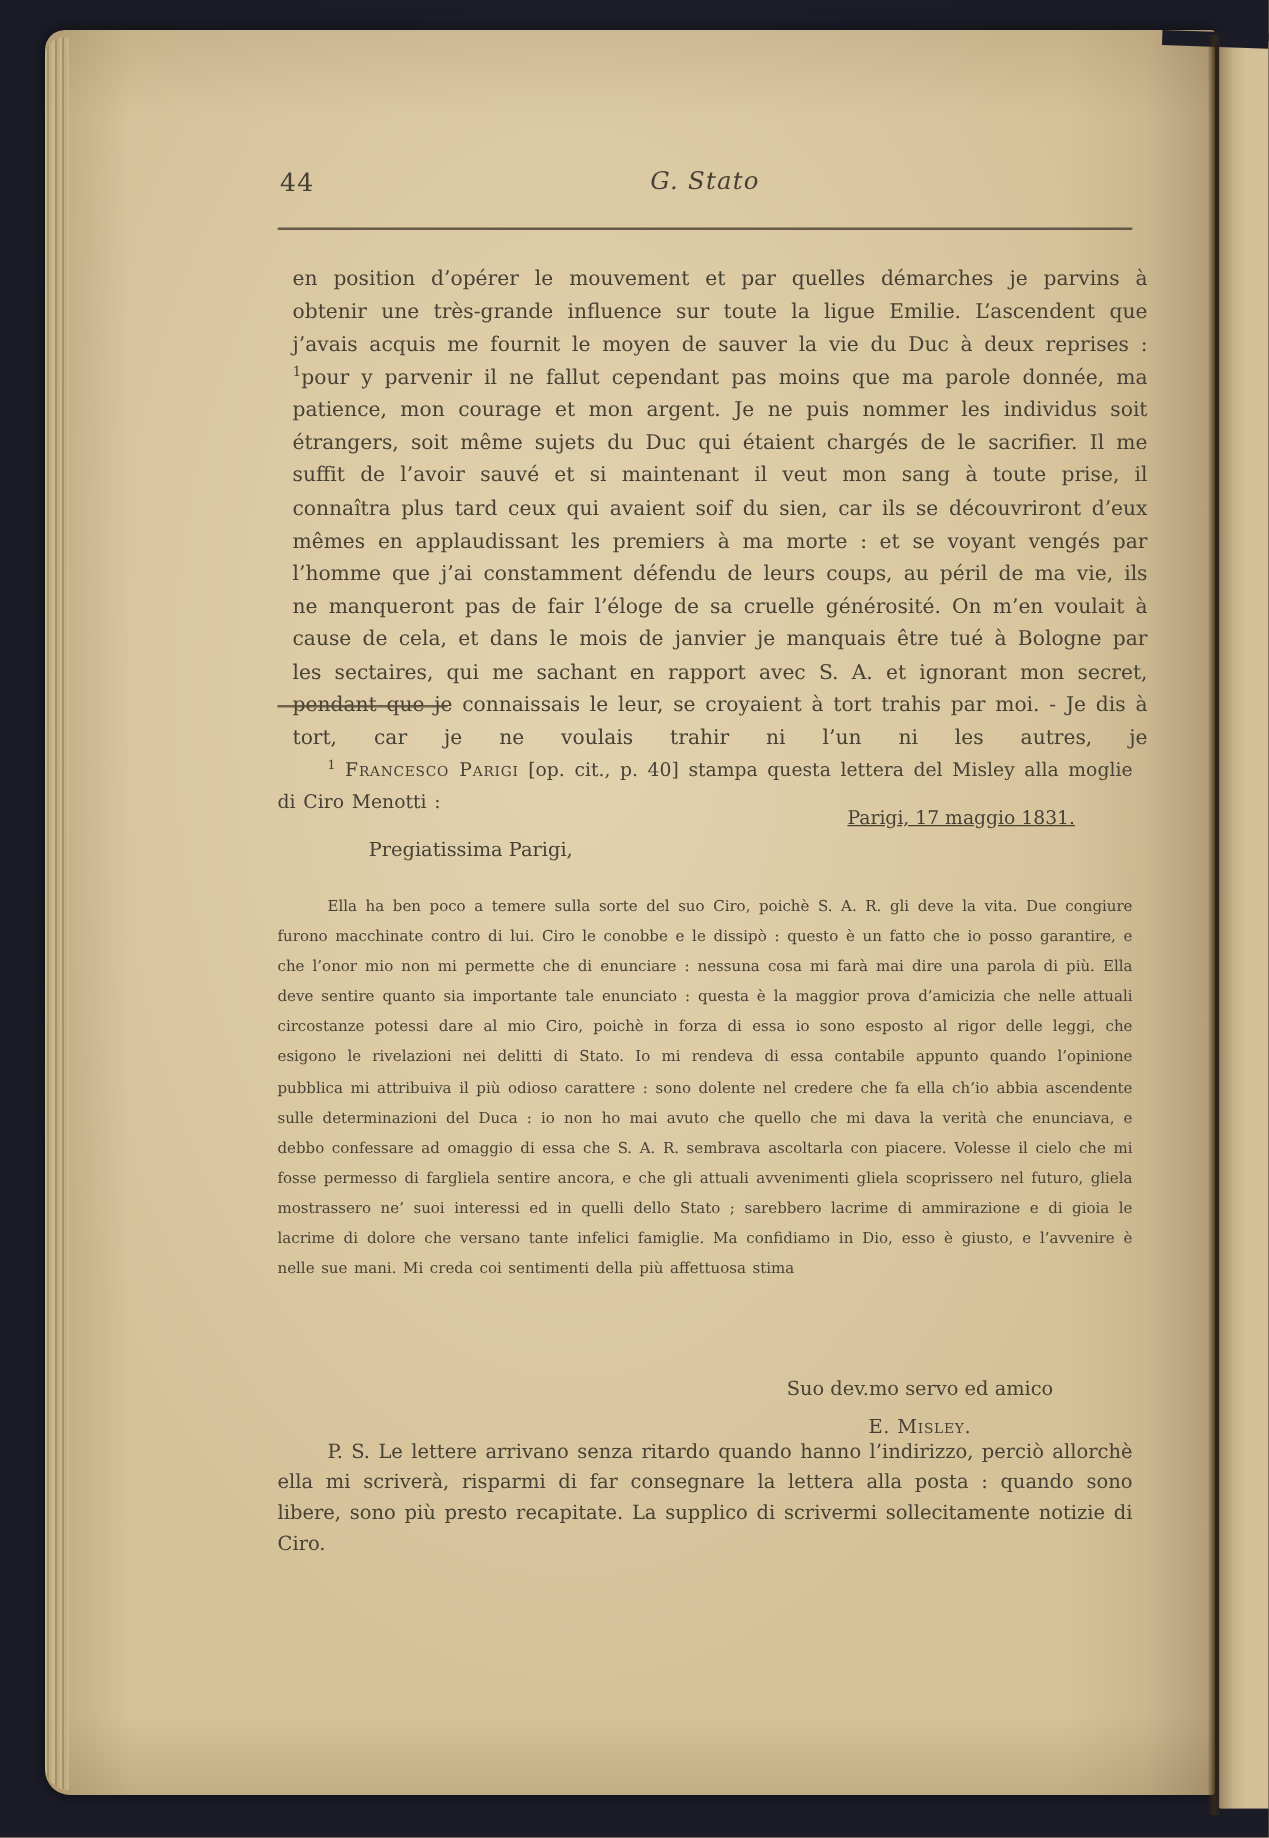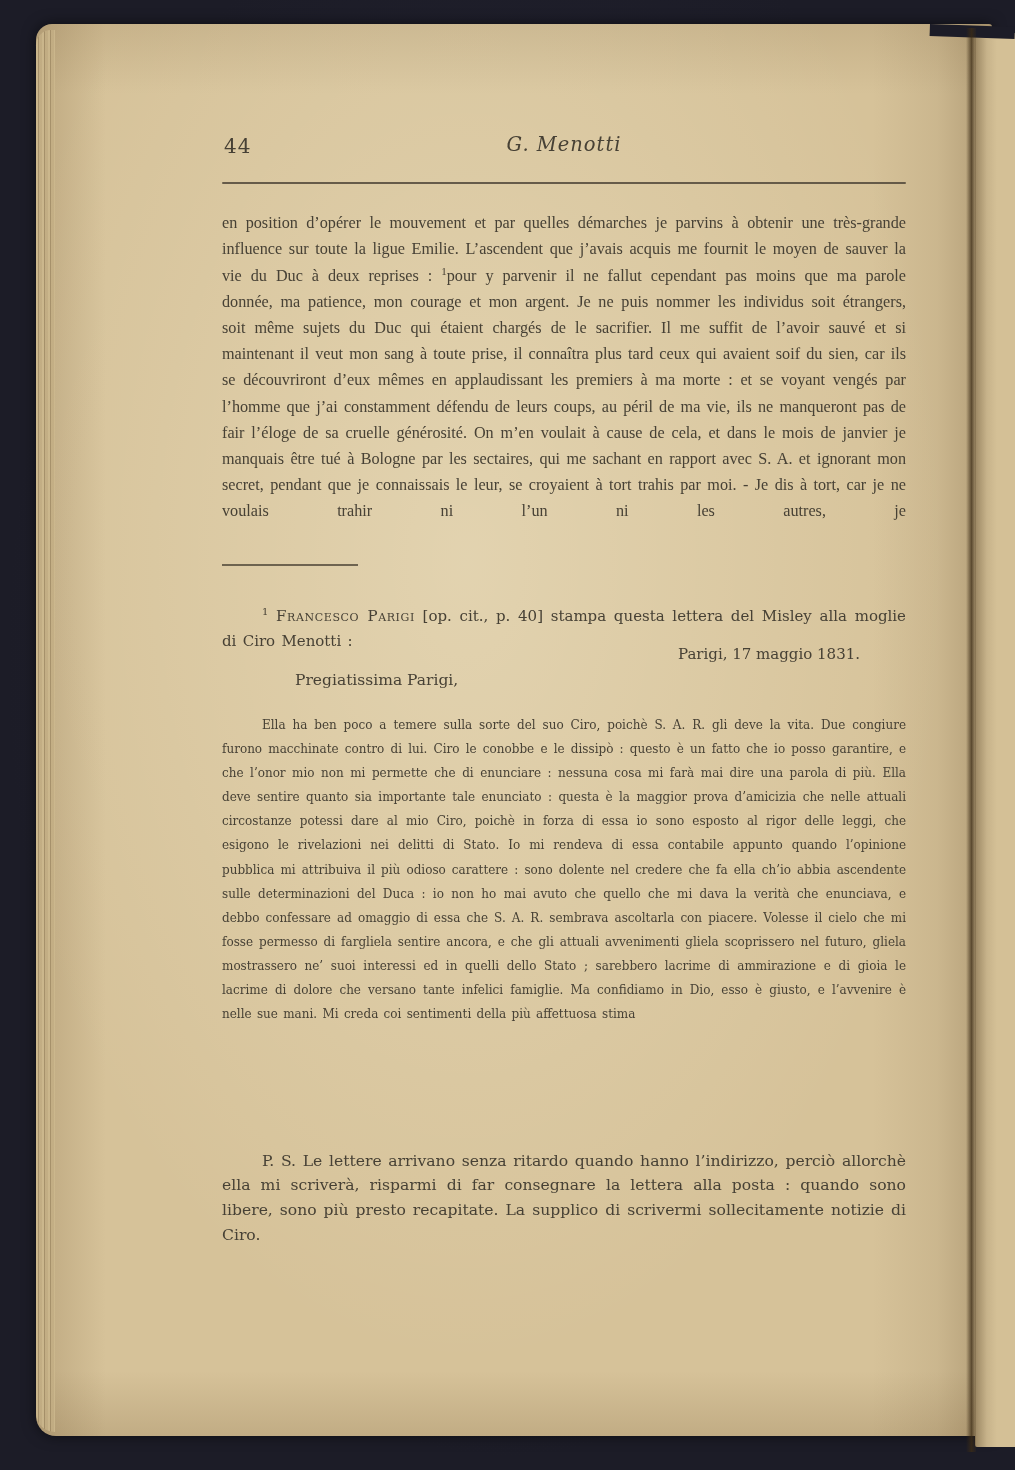--- a/index.html
+++ b/index.html
@@ -14,21 +14,20 @@
     position:absolute;left:36px;top:24px;width:936px;height:1412px;
     border-radius:16px 3px 3px 20px;
     background:
       radial-gradient(ellipse at 45% 38%, rgba(255,250,228,0.30), rgba(0,0,0,0) 65%),
       linear-gradient(to right, rgba(125,100,62,0.28) 0px, rgba(125,100,62,0) 70px),
       linear-gradient(to left, rgba(105,82,48,0.34) 0px, rgba(105,82,48,0.10) 55px, rgba(105,82,48,0) 120px),
       linear-gradient(to bottom, rgba(120,95,58,0.16) 0px, rgba(120,95,58,0) 70px),
       linear-gradient(to top, rgba(120,95,58,0.22) 0px, rgba(120,95,58,0) 65px),
       #d6c299;
     box-shadow:0 0 14px rgba(0,0,0,0.55);
-    padding-left:20px;
   }
   .edge-stack{
     position:absolute;left:0;top:6px;bottom:4px;width:19px;
     border-radius:16px 0 0 20px;
     background:repeating-linear-gradient(to right,
       #cdb98e 0px,#cdb98e 2px,#a18c66 2px,#3.5px,#c3ae84 3.5px,#c3ae84 6px);
     background:repeating-linear-gradient(to right,
       #cdb98e 0px,#cdb98e 2px,#a18c66 2px,#a18c66 3.5px,#c3ae84 3.5px,#c3ae84 6px);
     opacity:.85;
   }
@@ -47,61 +46,65 @@
     position:absolute;left:930px;top:24px;width:85px;height:12px;
     background:#1c1c27;
     transform:rotate(2deg);transform-origin:left top;
   }
   .text-col{position:absolute;left:186px;top:0;width:684px;height:100%;color:#474135;}
   .pgnum{position:absolute;top:110px;left:2px;font-size:20px;letter-spacing:1px;}
   .running-title{position:absolute;top:109px;left:0;width:100%;text-align:center;
     font-style:italic;font-size:19.5px;letter-spacing:1px;}
   .header-rule{position:absolute;top:158px;left:0;width:684px;height:2px;
     background:#51483a;border-radius:1px;opacity:.85;}
-  .main-para{position:absolute;top:170px;left:0;width:684px;
+  .main-para{position:absolute;top:170px;left:12px;width:684px;
     font-size:16.2px;line-height:26.2px;text-align:justify;text-align-last:justify;
-    word-spacing:2px;font-family:Liberation Serif, serif;}
+    word-spacing:2px;}
   .main-para sup{font-size:11px;line-height:0;}
   .fn-rule{position:absolute;top:540px;left:0;width:136px;height:2px;background:#51483a;opacity:.8;}
   .fn-text{position:absolute;top:565px;left:0;width:684px;
     font-size:15px;line-height:24.5px;text-align:justify;text-indent:40px;word-spacing:1.5px;}
   .fn-text sup{font-size:10px;line-height:0;}
   .smallcaps{font-variant-caps:small-caps;letter-spacing:0.6px;}
   .dateline{position:absolute;top:621px;left:0;width:684px;text-align:right;
-    padding-right:46px;box-sizing:border-box;font-size:15px;}
+    padding-right:46px;box-sizing:border-box;font-size:15px;text-decoration:underline;}
   .salutation{position:absolute;top:647px;left:73px;font-size:15.5px;}
   .letter-body{position:absolute;top:677px;left:0;width:684px;
     font-size:12px;line-height:24.1px;text-align:justify;text-indent:40px;word-spacing:1.5px;}
   .sig-block{position:absolute;top:1072px;left:368px;width:292px;text-align:center;
     font-size:15.5px;line-height:30px;}
   .postscript{position:absolute;top:1109px;left:0;width:684px;
     font-size:15.6px;line-height:24.8px;text-align:justify;text-indent:40px;word-spacing:1.5px;}
 </style>
 </head>
 <body>
 
 <div class="page">
   <div class="edge-stack"></div>
 
   <div class="text-col">
     <div class="pgnum">44</div>
-    <div class="running-title">G. Menotti</div>
+    <div class="running-title">G. Stato</div>
     <div class="header-rule"></div>
 
     <p class="main-para"><span>en position d’opérer le mouvement et par quelles démarches je parvins à obtenir une très-grande influence sur toute la ligue Emilie. L’ascendent que j’avais acquis me fournit le moyen de sauver la vie du Duc à deux reprises : </span><sup>1</sup><span>pour y parvenir il ne fallut cependant pas moins que ma parole donnée, ma patience, mon courage et mon argent. Je ne puis nommer les individus soit étrangers, soit même sujets du Duc qui étaient chargés de le sacrifier. Il me suffit de l’avoir sauvé et si maintenant il veut mon sang à toute prise, il connaîtra plus tard ceux qui avaient soif du sien, car ils se découvriront d’eux mêmes en applaudissant les premiers à ma morte : et se voyant vengés par l’homme que j’ai constamment défendu de leurs coups, au péril de ma vie, ils ne manqueront pas de fair l’éloge de sa cruelle générosité. On m’en voulait à cause de cela, et dans le mois de janvier je manquais être tué à Bologne par les sectaires, qui me sachant en rapport avec S. A. et ignorant mon secret, pendant que je connaissais le leur, se croyaient à tort trahis par moi. - Je dis à tort, car je ne voulais trahir ni l’un ni les autres, je</span></p>
 
     <div class="fn-rule"></div>
 
     <p class="fn-text"><sup>1</sup> <span class="smallcaps">Francesco Parigi</span><span> [op. cit., p. 40] stampa questa lettera del Misley alla moglie di Ciro Menotti :</span></p>
 
     <div class="dateline">Parigi, 17 maggio 1831.</div>
     <div class="salutation">Pregiatissima Parigi,</div>
 
     <p class="letter-body">Ella ha ben poco a temere sulla sorte del suo Ciro, poichè S. A. R. gli deve la vita. Due congiure furono macchinate contro di lui. Ciro le conobbe e le dissipò : questo è un fatto che io posso garantire, e che l’onor mio non mi permette che di enunciare : nessuna cosa mi farà mai dire una parola di più. Ella deve sentire quanto sia importante tale enunciato : questa è la maggior prova d’amicizia che nelle attuali circostanze potessi dare al mio Ciro, poichè in forza di essa io sono esposto al rigor delle leggi, che esigono le rivelazioni nei delitti di Stato. Io mi rendeva di essa contabile appunto quando l’opinione pubblica mi attribuiva il più odioso carattere : sono dolente nel credere che fa ella ch’io abbia ascendente sulle determinazioni del Duca : io non ho mai avuto che quello che mi dava la verità che enunciava, e debbo confessare ad omaggio di essa che S. A. R. sembrava ascoltarla con piacere. Volesse il cielo che mi fosse permesso di fargliela sentire ancora, e che gli attuali avvenimenti gliela scoprissero nel futuro, gliela mostrassero ne’ suoi interessi ed in quelli dello Stato ; sarebbero lacrime di ammirazione e di gioia le lacrime di dolore che versano tante infelici famiglie. Ma confidiamo in Dio, esso è giusto, e l’avvenire è nelle sue mani. Mi creda coi sentimenti della più affettuosa stima</p>
 
+    <div class="sig-block">
+      <div>Suo dev.mo servo ed amico</div>
+      <div class="smallcaps">E. Misley.</div>
+    </div>
 
     <p class="postscript">P. S. Le lettere arrivano senza ritardo quando hanno l’indirizzo, perciò allorchè ella mi scriverà, risparmi di far consegnare la lettera alla posta : quando sono libere, sono più presto recapitate. La supplico di scrivermi sollecitamente notizie di Ciro.</p>
 
   </div>
 </div>
 
 <div class="facing-page"></div>
 <div class="top-right-notch"></div>
 <div class="spine-crease"></div>
 

